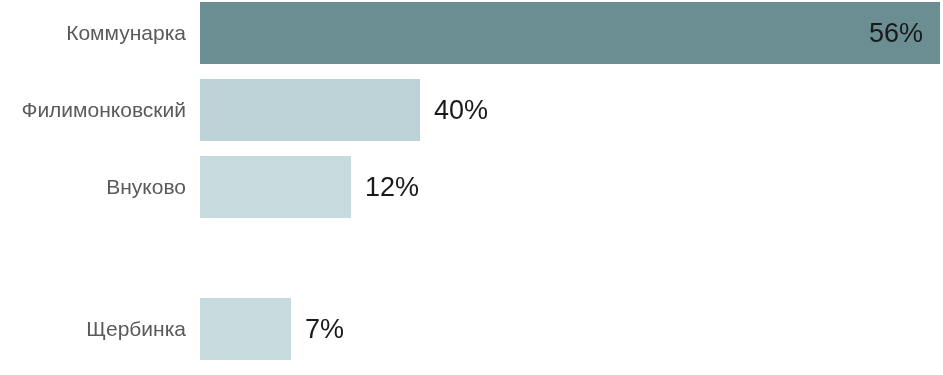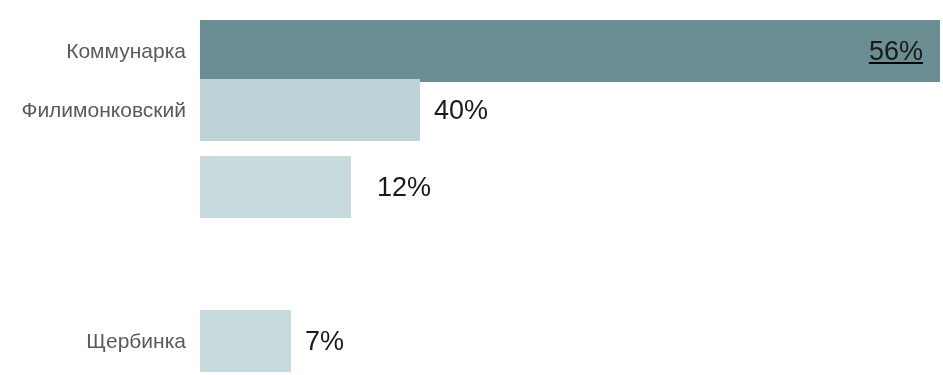--- a/index.html
+++ b/index.html
@@ -38,21 +38,20 @@
     white-space: nowrap;
     letter-spacing: 0px;
   }
   .bar-wrap {
     position: absolute;
     left: 200px;
     top: 0;
     height: 62px;
     display: flex;
     align-items: center;
-    text-decoration: underline;
   }
   .bar {
     height: 62px;
     display: flex;
     align-items: center;
     justify-content: flex-end;
   }
   .value-inside {
     font-size: 27px;
     color: #1a1a1a;
@@ -66,41 +65,42 @@
     font-size: 27px;
     color: #1a1a1a;
     line-height: 62px;
     white-space: nowrap;
   }
 </style>
 </head>
 <body>
 
 <div id="chart">
-    <div class="bar-row" style="top: 20px;">
+    <div class="bar-row" style="top: 2px;">
       <div class="cat-label">Коммунарка</div>
       <div class="bar-wrap">
         <div class="bar" style="width: 740px; background: rgb(107, 142, 146);">
           <span class="value-inside">56%</span>
         </div>
       </div>
     </div>
     <div class="bar-row" style="top: 79px; padding-left: 40px;">
       <div class="cat-label">Филимонковский</div>
       <div class="value-outside" style="left: 434px;">40%</div>
       <div class="bar-wrap">
         <div class="bar" style="width: 220px; background: rgb(188, 210, 214);"></div>
       </div>
     </div>
     <div class="bar-row" style="top: 156px;">
-      <div class="value-outside" style="left: 377px;">12%</div>
+      <div class="cat-label">Внуково</div>
+      <div class="value-outside" style="left: 365px;">12%</div>
       <div class="bar-wrap">
         <div class="bar" style="width: 151px; background: rgb(199, 219, 222);"></div>
       </div>
     </div>
-    <div class="bar-row" style="top: 310px;">
+    <div class="bar-row" style="top: 298px;">
       <div class="cat-label">Щербинка</div>
       <div class="value-outside" style="left: 305px;">7%</div>
       <div class="bar-wrap">
         <div class="bar" style="width: 91px; background: rgb(199, 219, 222);"></div>
       </div>
     </div>
   </div>
 
 </body></html>

